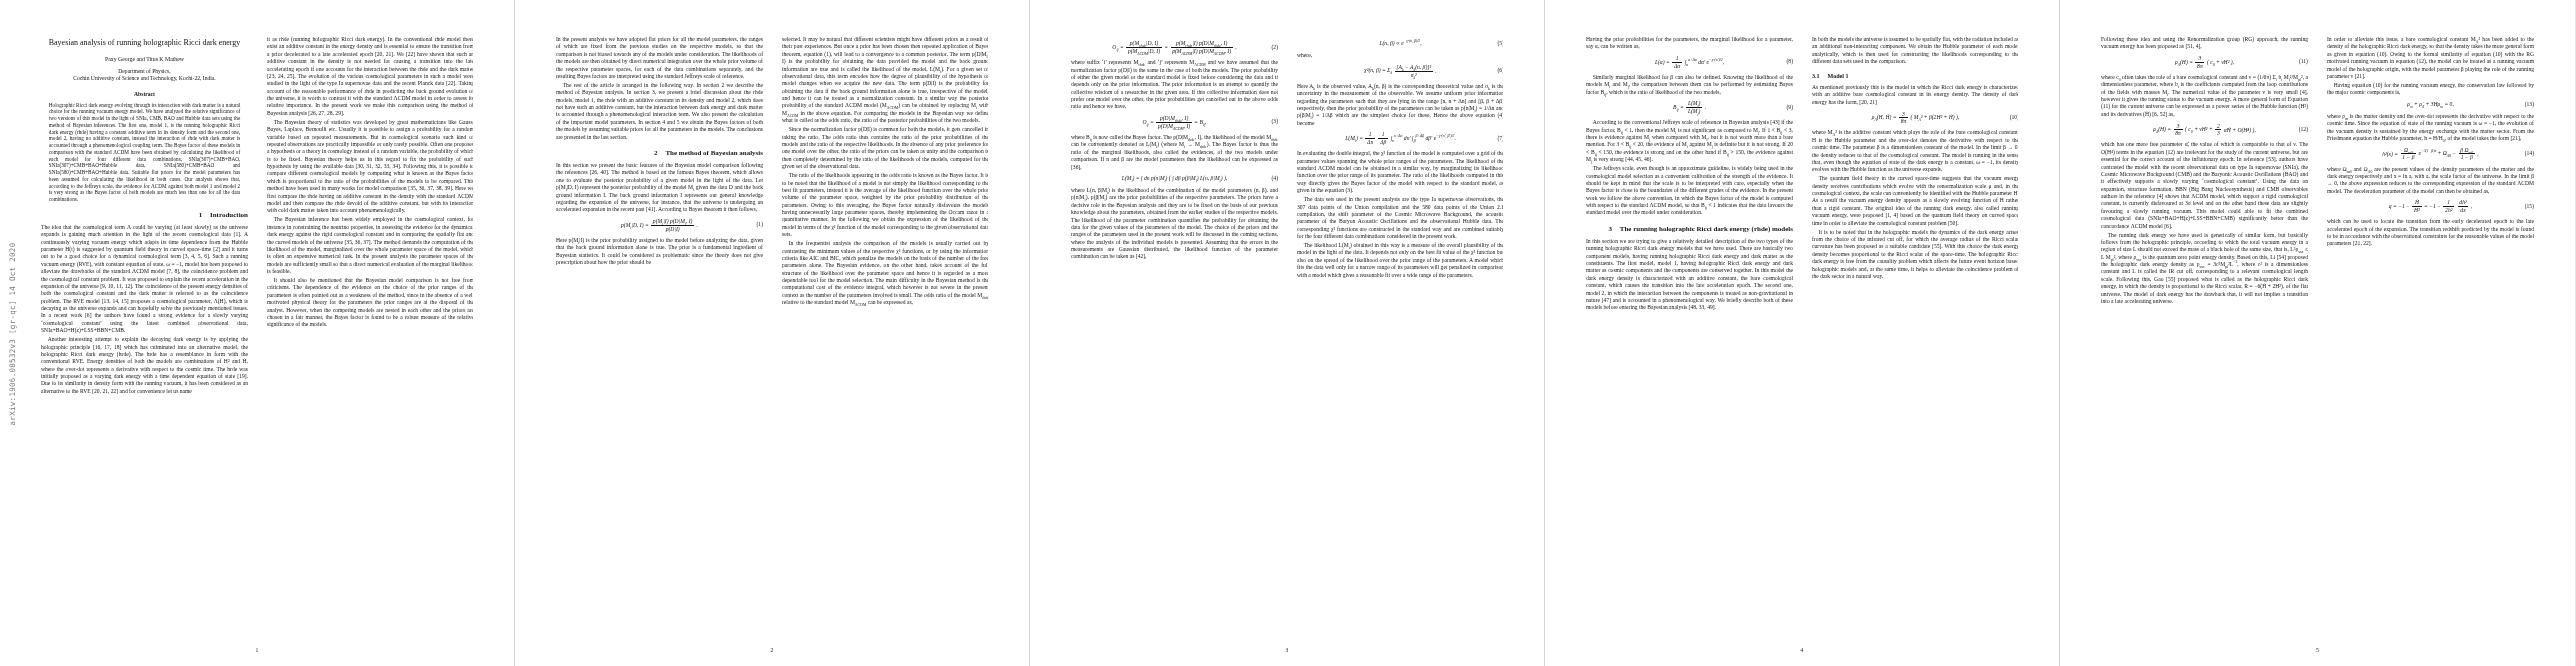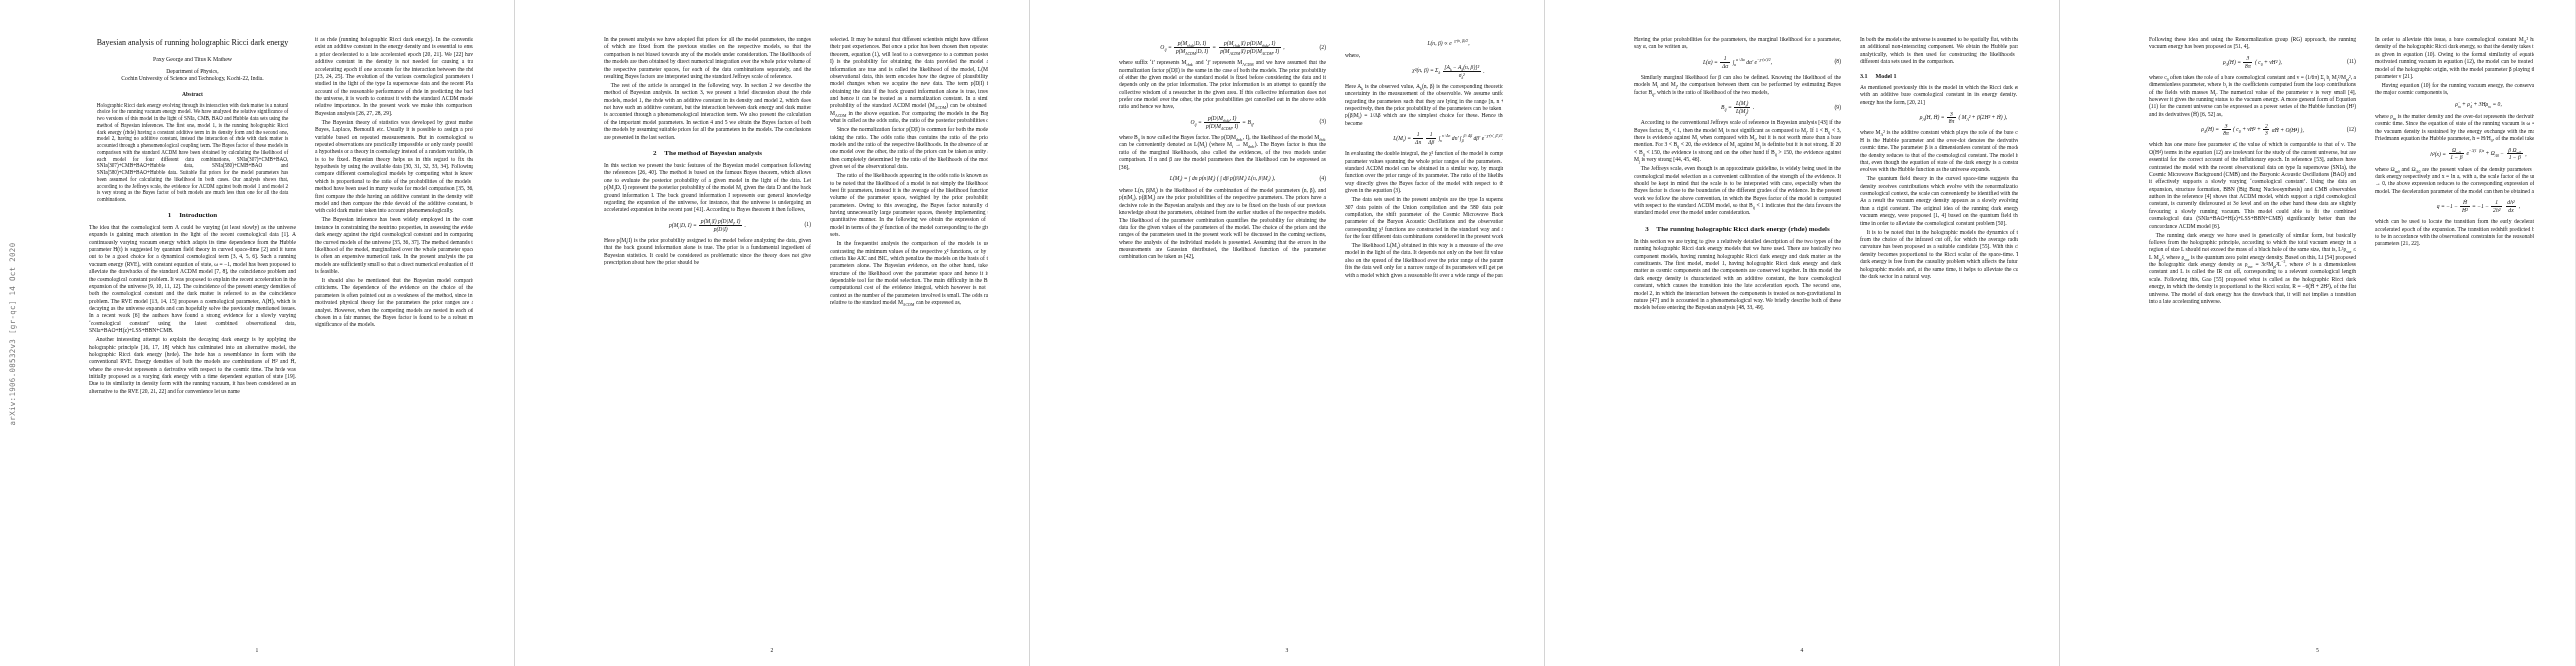--- a/index.html
+++ b/index.html
@@ -1,28 +1,28 @@
 <!DOCTYPE html>
 <html style="font-size:9px"><head>
 <meta charset="utf-8">
 <style>
   html,body{margin:0;padding:0;background:#e6e6e6;}
   #doc{display:flex;width:2576px;height:667px;overflow:hidden;}
   .page{position:relative;flex:none;width:515px;height:667px;background:#ffffff;
         box-sizing:border-box;padding:36px 41px 0 41px;border-right:0.6px solid #d4d4d4;
         font-family:"Liberation Serif","DejaVu Serif",serif;color:#141414;overflow:hidden;}
   .page:last-child{border-right:none;}
-  .cols{display:flex;gap:19px;height:587px;overflow:hidden;margin-left:48px;}
+  .cols{display:flex;gap:19px;height:587px;overflow:hidden;}
   .col{flex:none;width:207px;text-align:justify;font-size:5.6px;line-height:1.32;}
   .title{font-size:8px;line-height:1.25;text-align:center;margin:2.2px 3.3px 7.8px 3.3px;}
   .authors{font-size:5.8px;text-align:center;margin:0 0 3.9px 0;}
   .affil{font-size:5.6px;text-align:center;line-height:1.35;}
   .abshead{font-size:5.6px;font-weight:bold;text-align:center;margin:8.3px 0 3.3px 0;}
   .abstract{font-size:5.2px;line-height:1.3;margin:0 7.8px 2.2px 7.8px;}
-  .h1{font-size:7px;font-weight:bold;text-align:center;line-height:1.2;margin:8.3px 0 4.4px 0;}
+  .h1{font-size:7px;font-weight:bold;text-align:right;line-height:1.2;margin:8.3px 0 4.4px 0;}
   .h2{font-size:6.1px;font-weight:bold;text-align:left;margin:6.7px 0 3.9px 0;}
   .hnum{margin-right:7.8px;}
   .para{margin:0 0 1.7px 0;text-indent:6.7px;}
   .para.noind{text-indent:0;}
   .eq{position:relative;margin:4.4px 0;font-style:italic;}
   .eq-body{display:block;text-align:center;padding:0 14.5px;}
   .eq-body > span{vertical-align:middle;}
   .eq-num{position:absolute;right:0;top:50%;transform:translateY(-50%);font-style:normal;}
   .frac{display:inline-flex;flex-direction:column;text-align:center;vertical-align:middle;margin:0 1.1px;line-height:1.2;}
   .ftop{display:block;padding:0 1.7px;border-bottom:0.4px solid #141414;}

